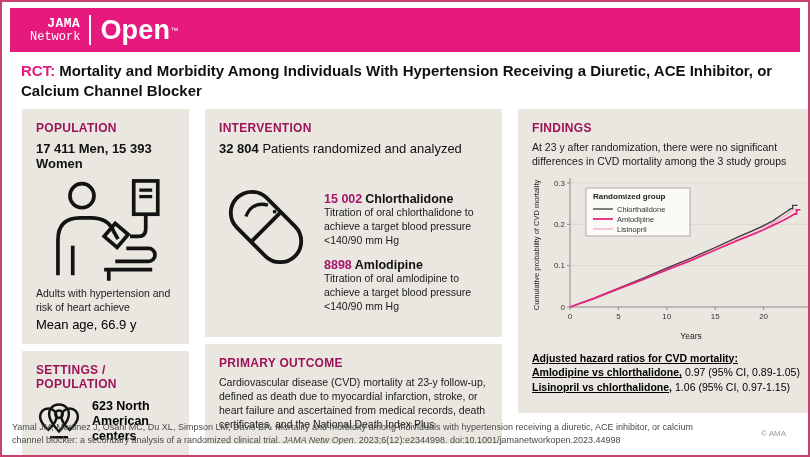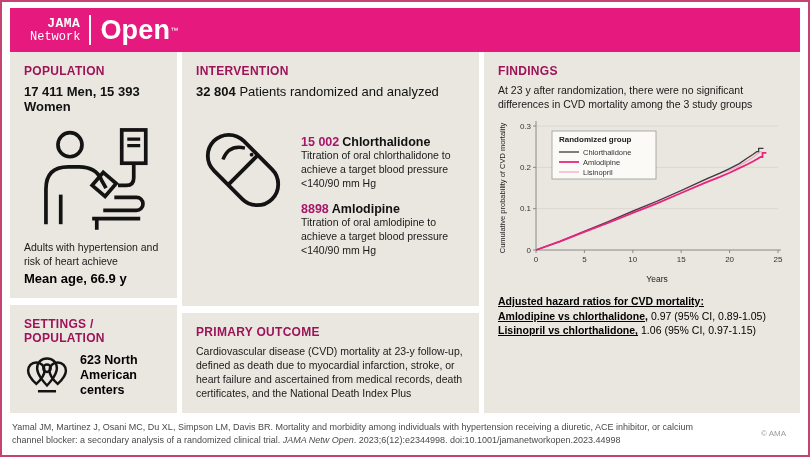--- a/index.html
+++ b/index.html
@@ -15,34 +15,34 @@
   .logo-stack { text-align: right; line-height: 1.02; font-family: Liberation Mono, monospace; }
   .logo-stack .l1 { font-size: 13px; font-weight: bold; letter-spacing: .5px; }
   .logo-stack .l2 { font-size: 12px; }
   .logo-sep { width: 2px; height: 30px; background: #fff; }
   .logo-open { font-size: 27px; font-weight: 800; letter-spacing: .2px; }
   .logo-tm { font-size: 8px; vertical-align: 6px; font-weight: normal; }
   
   .title-block { padding: 9px 11px 8px 11px; font-size: 15px; font-weight: bold; line-height: 1.32; color: #111; flex: 0 0 auto; }
   .title-tag { color: #e6197f; margin-right: 4px; }
   
-  .grid { display: flex; gap: 5px; flex: 1 1 auto; min-height: 0; }
+  .grid { display: flex; gap: 16px; flex: 1 1 auto; min-height: 0; margin-left: 12px; }
   .col1 { flex: 0 0 167px; display: flex; flex-direction: column; gap: 7px; }
   .col2 { flex: 0 0 297px; display: flex; flex-direction: column; gap: 7px; }
   .col3 { flex: 1 1 auto; }
   .panel { background: #e9e7df; padding: 12px 14px; }
   .row1 { flex: 1 1 auto; }
   .row2 { flex: 0 0 74px; }
   .panel h2 { font-size: 12px; color: #9e1358; letter-spacing: .3px; margin-bottom: 6px; }
   .stat { font-size: 13px; font-weight: bold; color: #111; }
   .small { font-size: 10.5px; line-height: 1.33; color: #1a1a1a; }
   
   .pop { display: flex; flex-direction: column; height: 100%; }
   .pop-icon { flex: 1 1 auto; display: flex; align-items: center; justify-content: center; padding: 6px 0; }
-  .pop-age { font-size: 13px; font-weight: bold; margin-top: 2px; }
+  .pop-age { font-size: 13px; font-weight: normal; margin-top: 2px; }
   
   .int-body { display: flex; margin-top: 14px; }
   .int-pill { flex: 0 0 105px; padding: 14px 10px 0 4px; }
   .int-arms { flex: 1 1 auto; padding-top: 22px; }
   .arm { margin-bottom: 11px; }
   .arm-head { font-size: 12.5px; font-weight: bold; color: #111; }
   .arm-count { color: #a8156b; margin-right: 3px; }
   
   .set-row { display: flex; align-items: flex-start; gap: 10px; margin-top: 2px; }
   .set-text { font-size: 12.5px; font-weight: bold; line-height: 1.2; padding-top: 2px; width: 80px; }
@@ -73,20 +73,23 @@
     <div class="logo">
       <div class="logo-stack">
         <div class="l1">JAMA</div>
         <div class="l2">Network</div>
       </div>
       <div class="logo-sep"></div>
       <div class="logo-open"><span>Open</span><span class="logo-tm">™</span></div>
     </div>
   </div>
 
+  <div class="title-block">
+    <span class="title-tag">RCT:</span><span>Mortality and Morbidity Among Individuals With Hypertension Receiving a Diuretic, ACE Inhibitor, or Calcium Channel Blocker</span>
+  </div>
 
   <div class="grid">
 
     <div class="col1">
       <div class="panel row1 pop">
         <h2>POPULATION</h2>
         <div class="stat">17 411 Men, 15 393 Women</div>
         <div class="pop-icon">
           <svg width="122" height="104" viewBox="0 0 132 112">
             <g class="icon-stroke" stroke-width="4">

